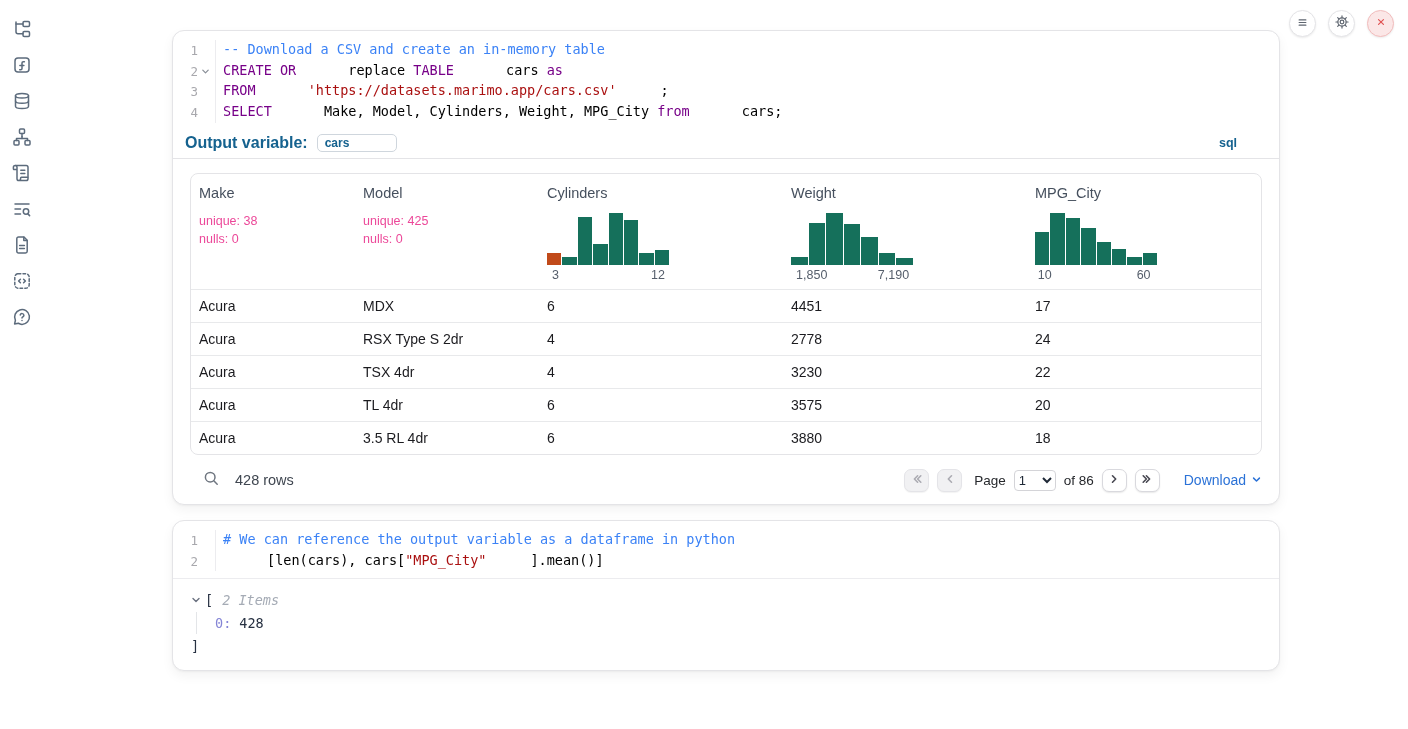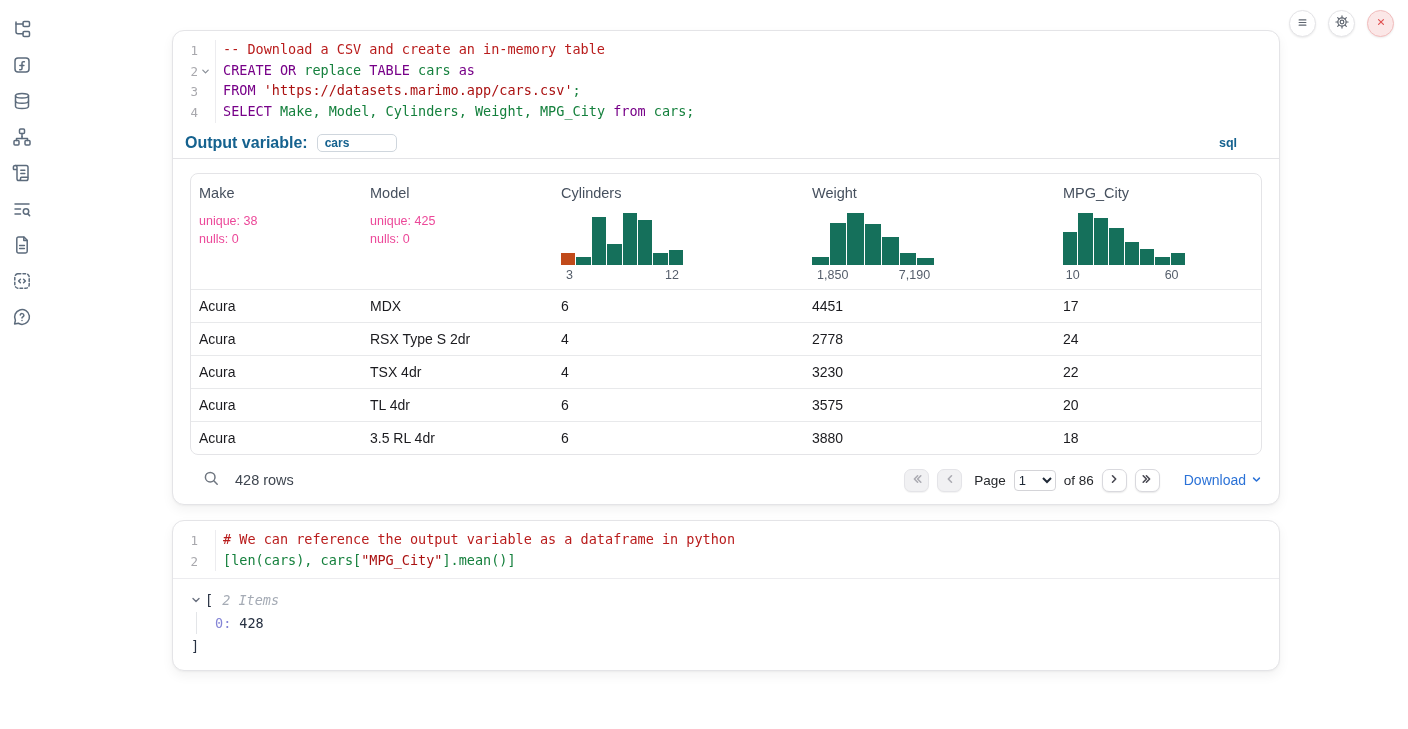--- a/index.html
+++ b/index.html
@@ -38,35 +38,35 @@
     margin-bottom:15px; overflow:hidden;
   }
 
   
   .code-area { padding:9px 0 7px; cursor:text; }
   .code-line { display:flex; line-height:19.7px; font-family:"DejaVu Sans Mono", monospace; font-size:13.5px; }
   .ln { width:25px; flex:none; text-align:right; color:#a8a8ad; font-size:12.5px; padding-top:1px; }
   .fold { width:14px; flex:none; display:flex; align-items:center; justify-content:center; }
   .code-text { flex:1; padding-left:7px; margin-left:3px; border-left:1px solid #ececef; white-space:pre; color:#1c1c1e; }
   .tok-keyword { color:#770088; }
-  .tok-comment { color:#b91c1c; }
+  .tok-comment { color:#3b82f6; }
   .tok-string  { color:#aa1111; }
-  .tok-plain   { color:#15803d; }
+  .tok-plain   { color:#000000;margin-left:44px; }
 
   
   .output-bar { display:flex; align-items:center; gap:9px; padding:4px 12px 6px; border-bottom:1px solid #e4e4e7; }
   .ov-label { font-size:16px; font-weight:700; color:#15628f; }
   .ov-input { width:80px; height:18px; border:1px solid #cfd6dd; border-radius:5px;
     font-size:12px; font-weight:700; color:#15628f; padding:0 7px; font-family:"Liberation Sans",sans-serif; outline:none; }
   .lang-badge { margin-left:auto; font-size:12.5px; font-weight:700; color:#15628f; padding-right:30px; }
 
   
   .table-section { padding:14px 17px 4px; }
   .data-table { border:1px solid #e4e4e7; border-radius:8px; overflow:hidden; }
-  .grid-cols { display:grid; grid-template-columns:164px 184px 244px 244px 1fr;gap:7px; }
+  .grid-cols { display:grid; grid-template-columns:164px 184px 244px 244px 1fr; }
   .th { padding:11px 8px 6px; cursor:pointer; }
   .col-name { font-size:14.5px; color:#46505e; margin-bottom:12px; }
   .col-stat { font-size:12.5px; color:#ec4899; line-height:1.3; margin-top:2px; }
   .hist { width:122px; margin-top:2px; }
   .bars { height:52px; display:flex; align-items:flex-end; gap:1px; }
   .bar { flex:1; background:#15705b; }
   .bar.hl { background:#c14a1a; }
   .hist-labels { position:relative; height:16px; margin-top:2px; }
   .hist-label { position:absolute; top:1px; transform:translateX(-50%); font-size:12.5px; color:#555e6b; white-space:nowrap; }
   .tr { border-top:1px solid #e8e9eb; height:33px; align-items:center; cursor:default; }

